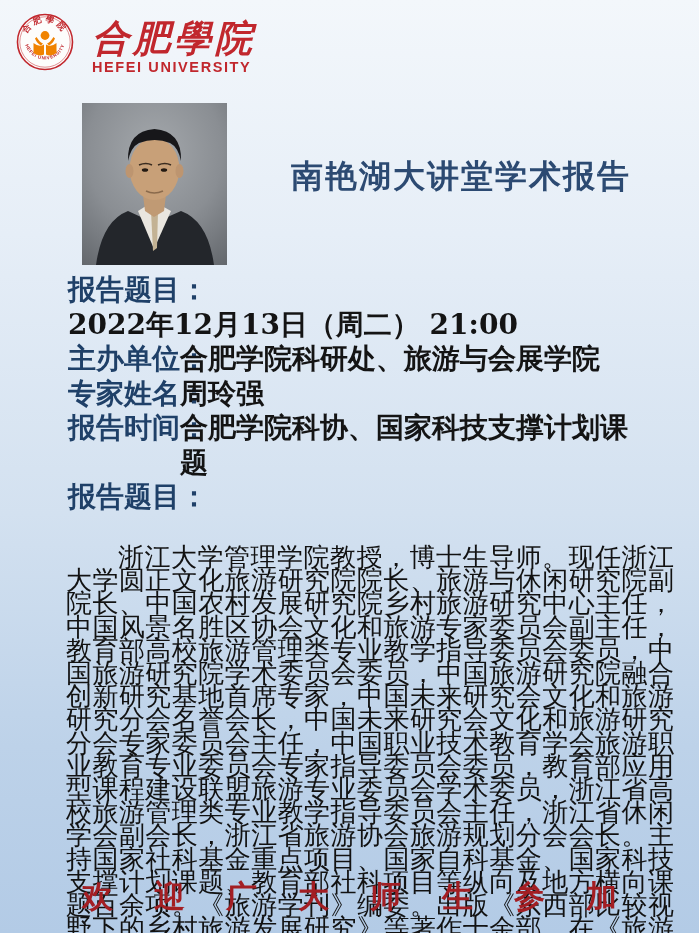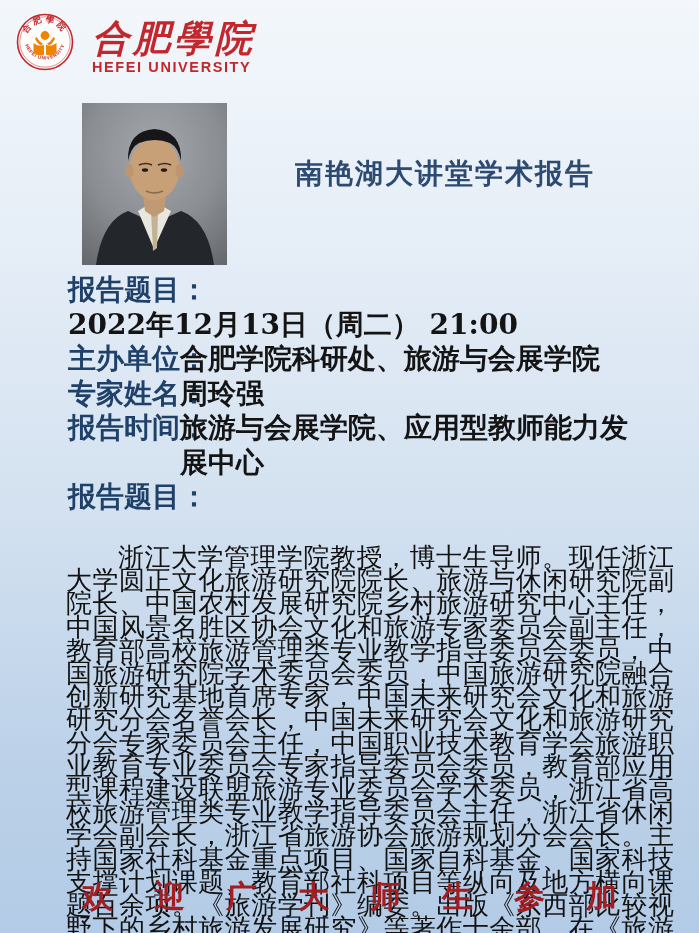--- a/index.html
+++ b/index.html
@@ -21,22 +21,22 @@
     font-style:italic;
   }
   .wordmark-sub{
     color:#c1272d;font-size:14.5px;font-weight:700;letter-spacing:1.6px;
     font-family:"Liberation Sans","DejaVu Sans",sans-serif;margin-top:2px;
   }
   
   .photo{position:absolute;left:82px;top:103px;width:145px;height:162px;}
   
   .main-title{
-    position:absolute;left:235px;top:155px;width:420px;
-    text-align:center;color:#2c4a72;font-size:28px;font-weight:600;
+    position:absolute;left:251px;top:155px;width:420px;
+    text-align:center;color:#2c4a72;font-size:32px;font-weight:600;
     letter-spacing:2px;
   }
   
   .info{position:absolute;left:68px;top:273px;width:576px;}
   .info-row{display:flex;line-height:34.5px;font-size:28px;font-weight:600;}
   .info-label{color:#1f4068;white-space:nowrap;width:112px;flex:0 0 112px;}
   .info-value{color:#141414;width:464px;}
   
   .bio{
     position:absolute;left:66px;top:546px;width:608px;
@@ -128,21 +128,21 @@
     <div class="info-row">
       <span class="info-label">主办单位：</span>
       <span class="info-value">合肥学院科研处、旅游与会展学院</span>
     </div>
     <div class="info-row">
       <span class="info-label">专家姓名：</span>
       <span class="info-value">周玲强</span>
     </div>
     <div class="info-row">
       <span class="info-label">报告时间：</span>
-      <span class="info-value">旅游与会展学院、应用型教师能力发展中心</span>
+      <span class="info-value">合肥学院科协、国家科技支撑计划课题</span>
     </div>
     <div class="info-row">
       <span class="info-label">报告题目：</span>
       <span class="info-value"></span>
     </div>
   </div>
 
   <div class="bio">浙江大学管理学院教授，博士生导师。现任浙江大学圆正文化旅游研究院院长、旅游与休闲研究院副院长、中国农村发展研究院乡村旅游研究中心主任，中国风景名胜区协会文化和旅游专家委员会副主任，教育部高校旅游管理类专业教学指导委员会委员，中国旅游研究院学术委员会委员，中国旅游研究院融合创新研究基地首席专家，中国未来研究会文化和旅游研究分会名誉会长，中国未来研究会文化和旅游研究分会专家委员会主任，中国职业技术教育学会旅游职业教育专业委员会专家指导委员会委员，教育部应用型课程建设联盟旅游专业委员会学术委员，浙江省高校旅游管理类专业教学指导委员会主任，浙江省休闲学会副会长，浙江省旅游协会旅游规划分会会长。主持国家社科基金重点项目、国家自科基金、国家科技支撑计划课题、教育部社科项目等纵向及地方横向课题百余项。《旅游学刊》编委。出版《东西部比较视野下的乡村旅游发展研究》等著作十余部。在《旅游学刊》《地理科学》《数量经济与技术经济研究》、International Journal of Hospitality Management等发表论文近百篇。</div>
 
   <div class="slogan">欢迎广大师生参加</div>

